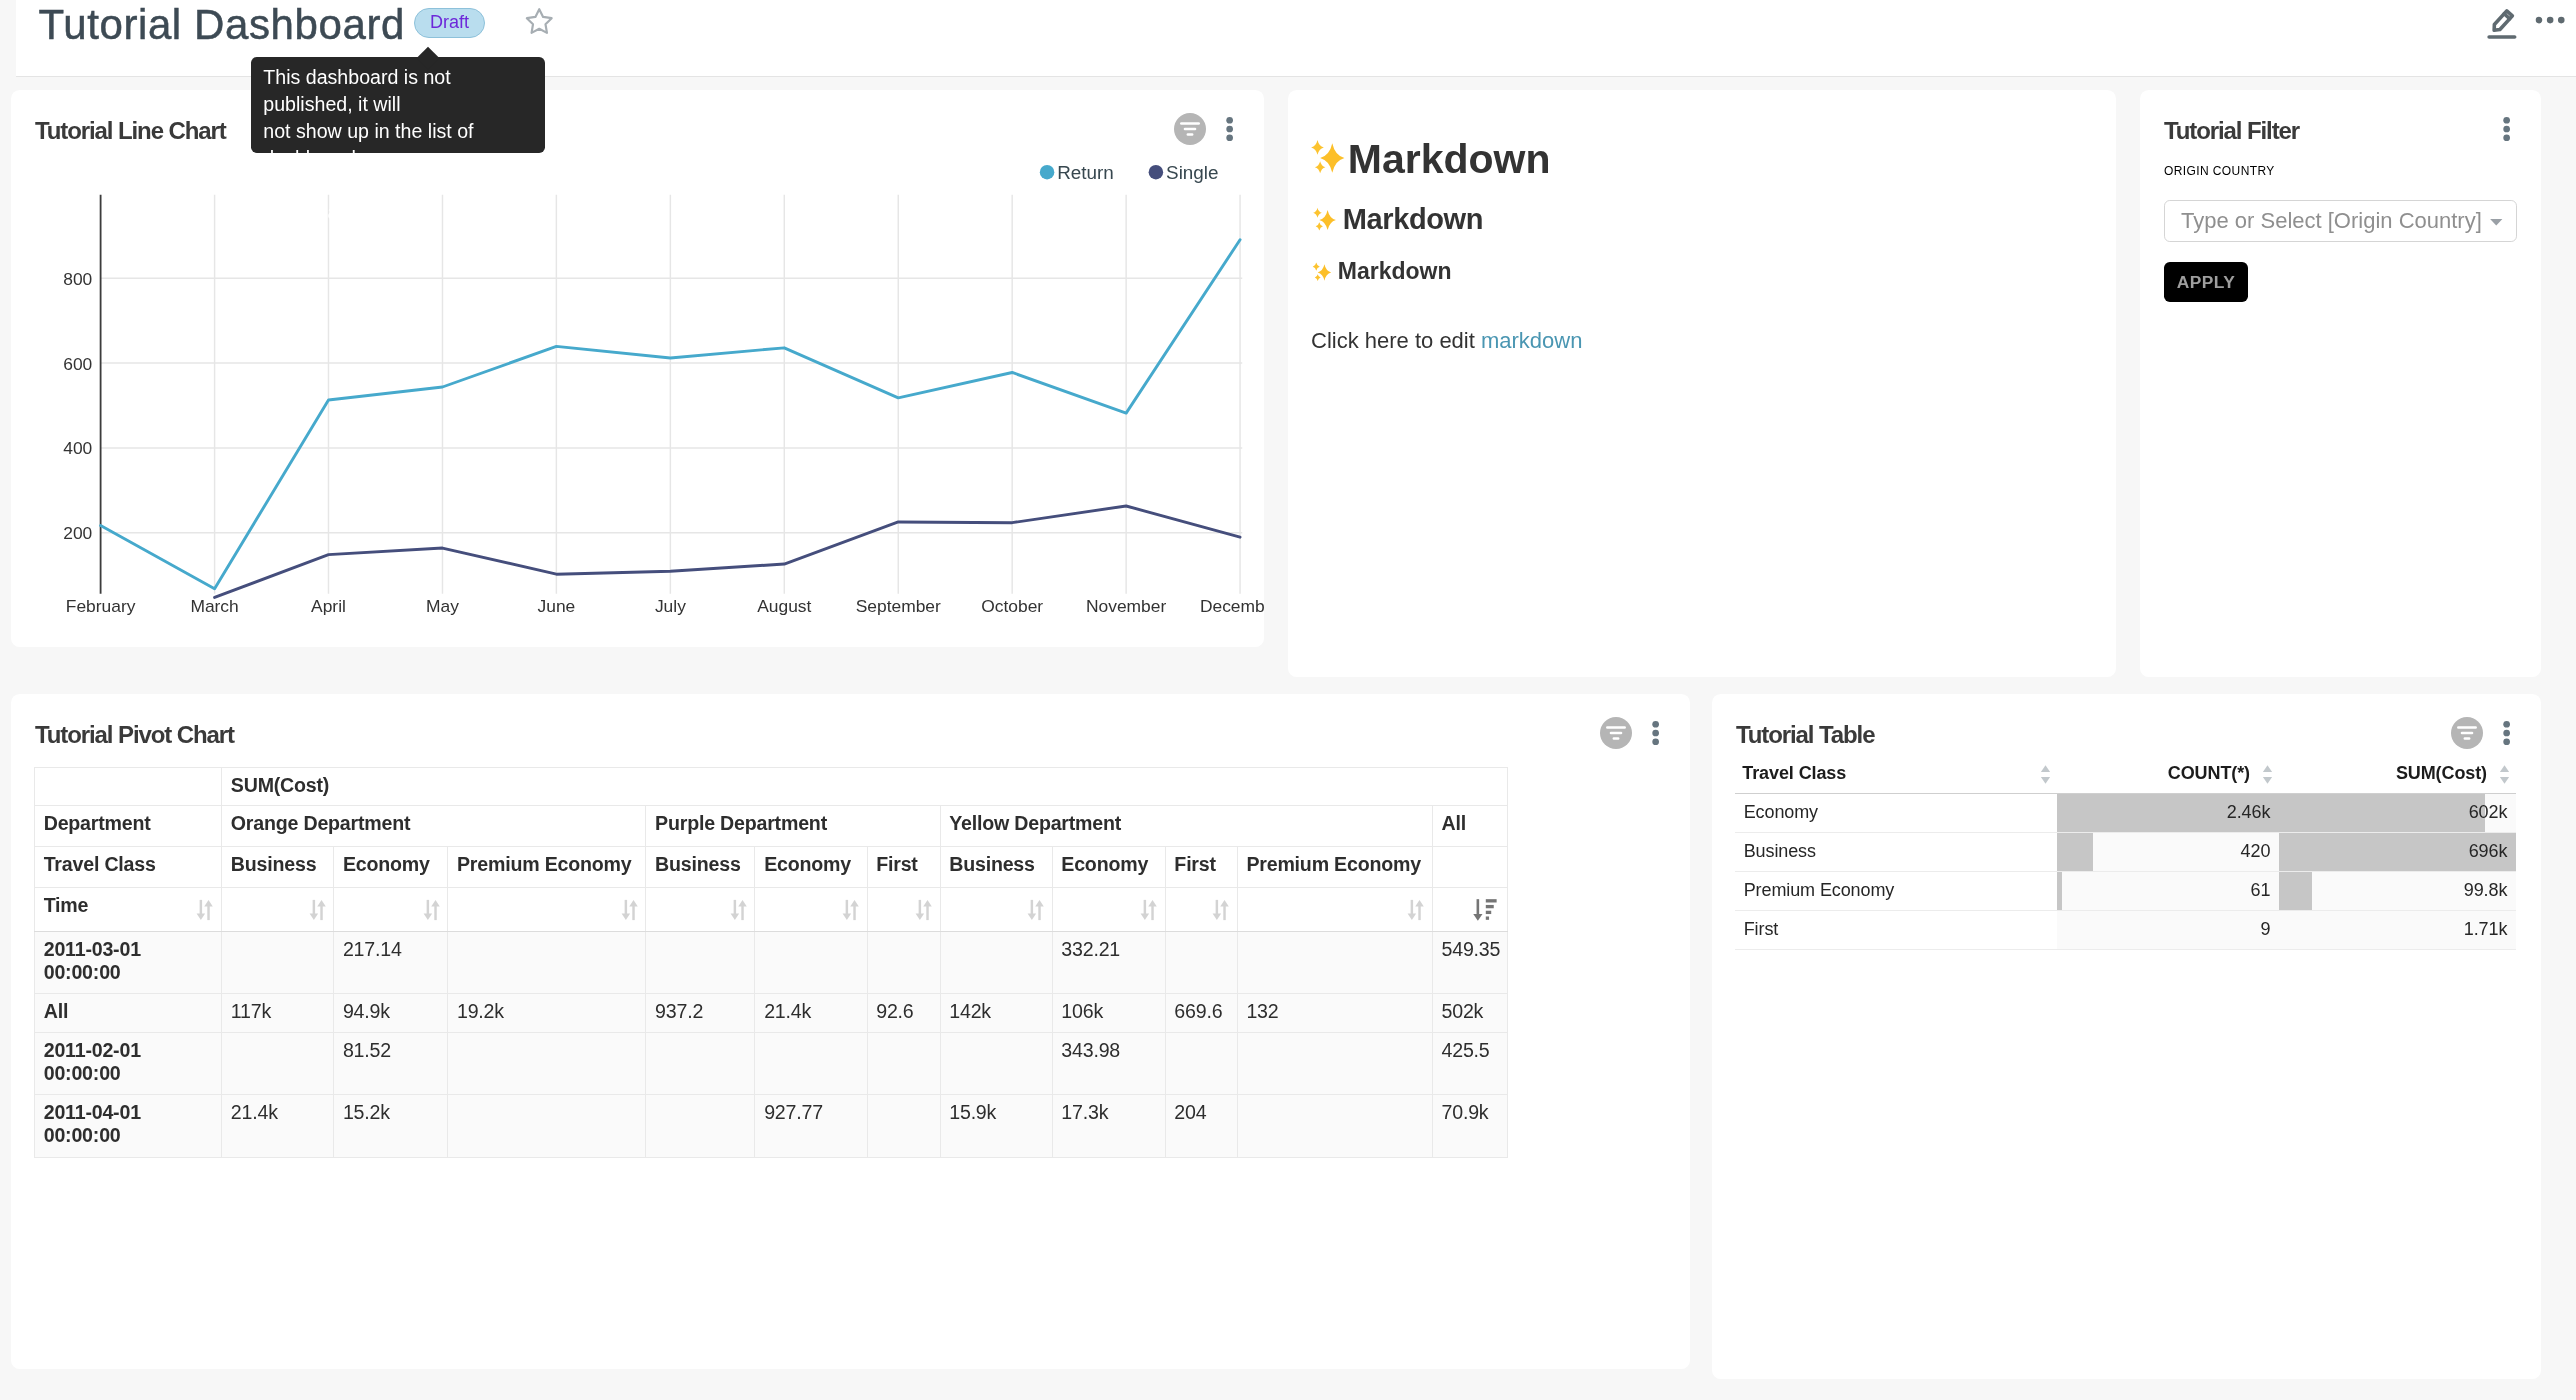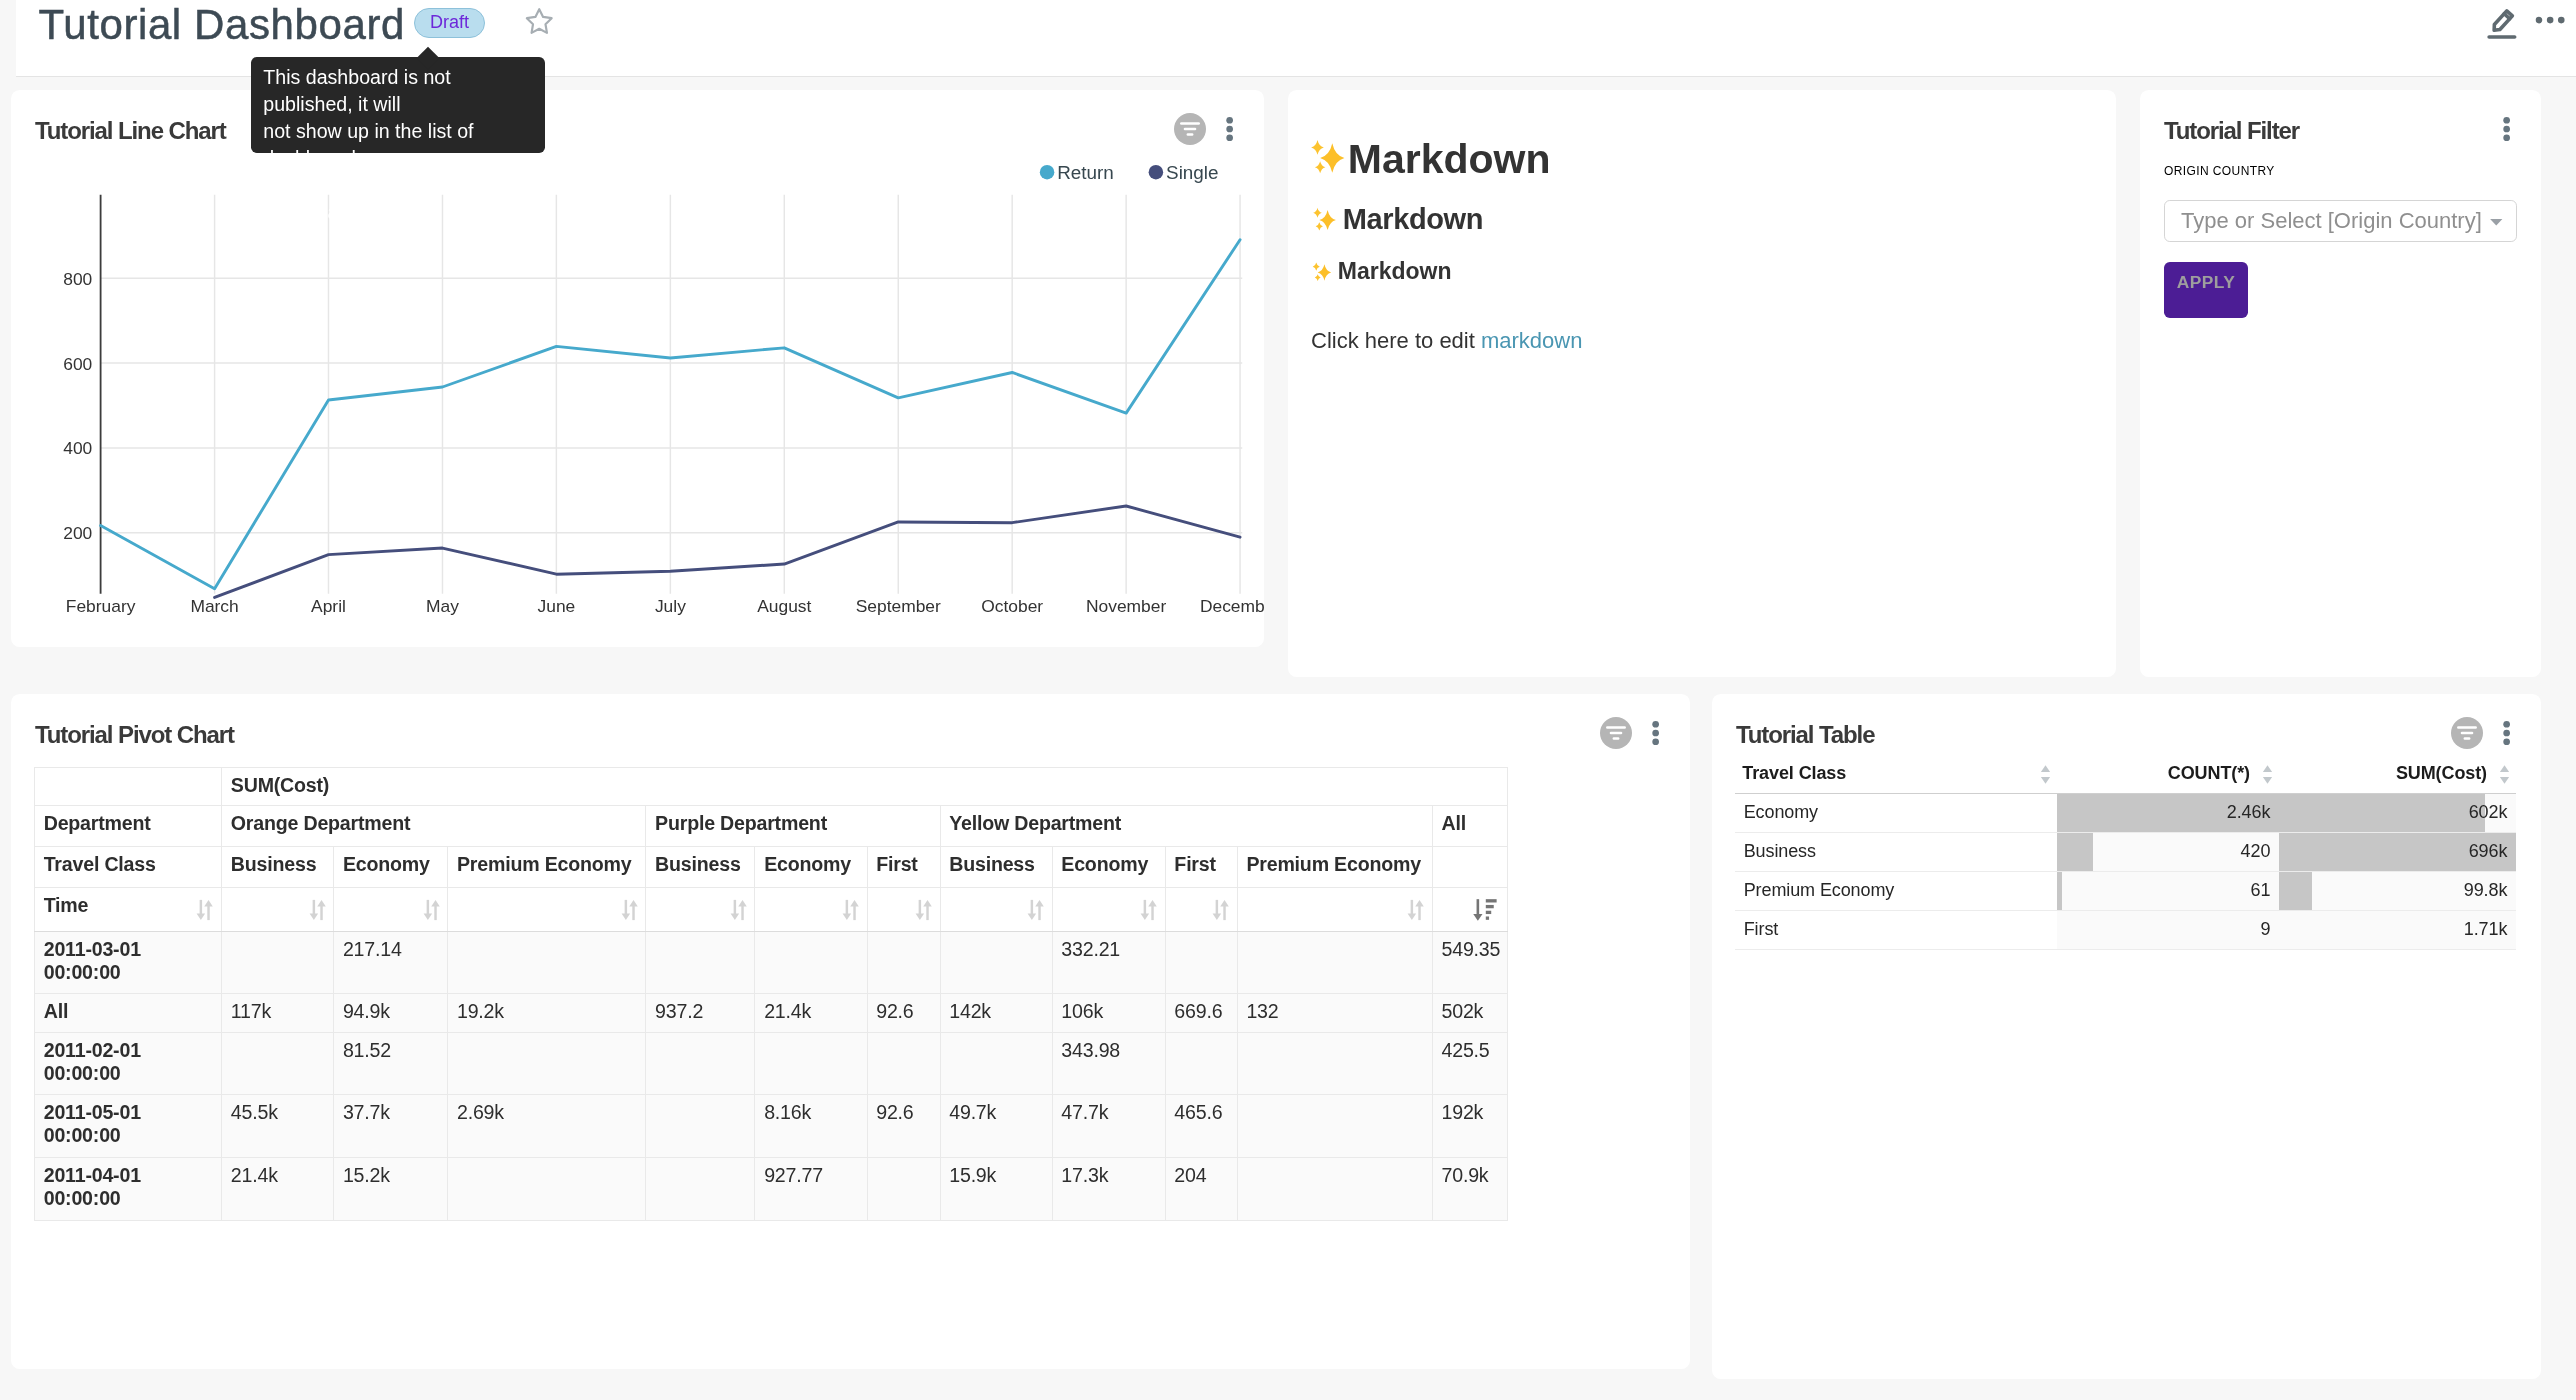--- a/index.html
+++ b/index.html
@@ -22,21 +22,21 @@
 #c-md h1 { position:absolute; left:20.3px; top:46px; font-size:41px; color:#333; }
 #c-md h2 { position:absolute; left:23px; top:113px; font-size:29px; color:#333; letter-spacing:-0.4px; }
 #c-md h3 { position:absolute; left:23px; top:168px; font-size:23px; color:#333; }
 #c-md p  { position:absolute; left:23px; top:238px; font-size:22px; color:#333; }
 #c-md p a { color:#4a96b2; text-decoration:none; }
 .spark { vertical-align:-4.4px; margin-right:5.8px; }
 
 .flabel { position:absolute; left:24px; top:74px; font-size:12px; font-weight:normal; color:#000000; letter-spacing:0.4px; }
 .fselect { position:absolute; left:24px; top:110px; width:353px; height:42px; border:1.5px solid #d5d5d5; border-radius:5.8px; font-size:22px; color:#8f8f8f; line-height:39px; padding-left:16px; }
 .fselect svg { position:absolute; right:13px; top:17.4px; }
-.fapply { position:absolute; left:24px; top:172px; width:84px; height:56px; background:#4c1d95; border-radius:5.8px; color:#9e9e9e; font-size:17.4px; font-weight:bold; text-align:center; line-height:40px; letter-spacing:0.4px; }
+.fapply { position:absolute; left:24px; top:172px; width:84px; height:40px; background:#000000; border-radius:5.8px; color:#9e9e9e; font-size:17.4px; font-weight:bold; text-align:center; line-height:40px; letter-spacing:0.4px; }
 
 table { border-collapse:collapse; table-layout:fixed; }
 #pt { position:absolute; left:23px; top:73px; width:1474px; font-size:19.6px; letter-spacing:-0.2px; color:#2e2e2e; }
 #pt th, #pt td { border:0.7px solid #e9e9e9; padding:5.8px 8.7px; text-align:left; vertical-align:top; overflow:hidden; white-space:nowrap; font-weight:normal; }
 #pt .b { font-weight:bold; }
 #pt thead th { background:#fff; }
 #pt tbody td, #pt tbody th { background:#fafafa; }
 #pt tr.time th, #pt tr.time td { border-bottom:1.5px solid #dcdcdc; position:relative; }
 #pt .sic { position:absolute; right:7.3px; top:9.4px; }
 
@@ -372,34 +372,20 @@
           <td></td>
           <td></td>
           <td></td>
           <td></td>
           <td>343.98</td>
           <td></td>
           <td></td>
           <td>425.5</td>
         </tr>
 <tr style="height:63px">
-          <th class="b">2011-05-01<br>00:00:00</th>
-          <td>45.5k</td>
-          <td>37.7k</td>
-          <td>2.69k</td>
-          <td></td>
-          <td>8.16k</td>
-          <td>92.6</td>
-          <td>49.7k</td>
-          <td>47.7k</td>
-          <td>465.6</td>
-          <td></td>
-          <td>192k</td>
-        </tr>
-<tr style="height:63px">
           <th class="b">2011-04-01<br>00:00:00</th>
           <td>21.4k</td>
           <td>15.2k</td>
           <td></td>
           <td></td>
           <td>927.77</td>
           <td></td>
           <td>15.9k</td>
           <td>17.3k</td>
           <td>204</td>

